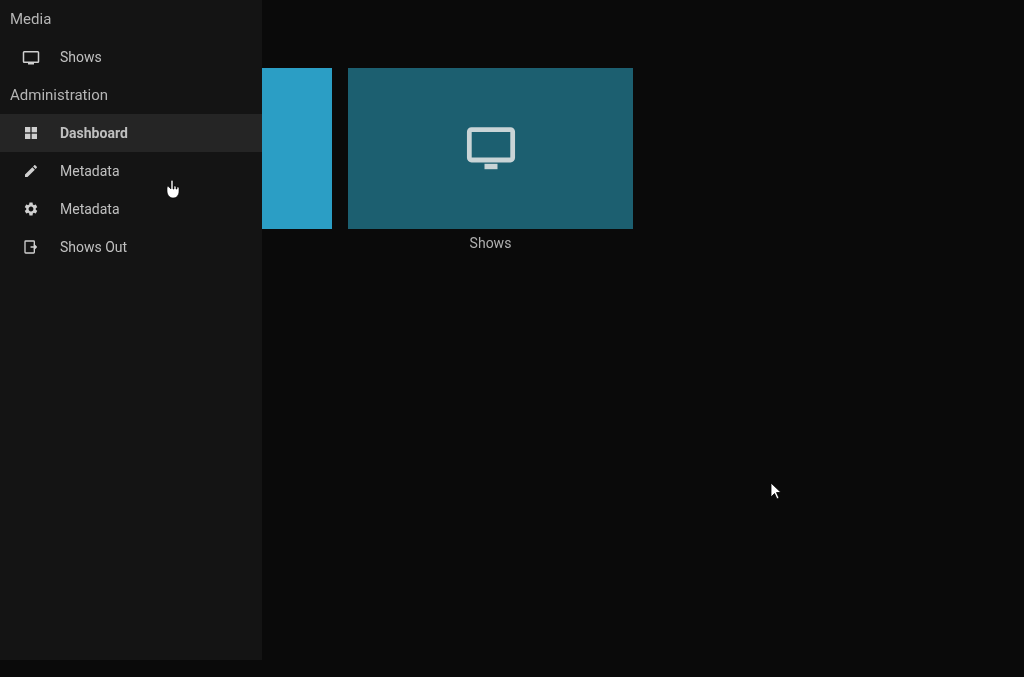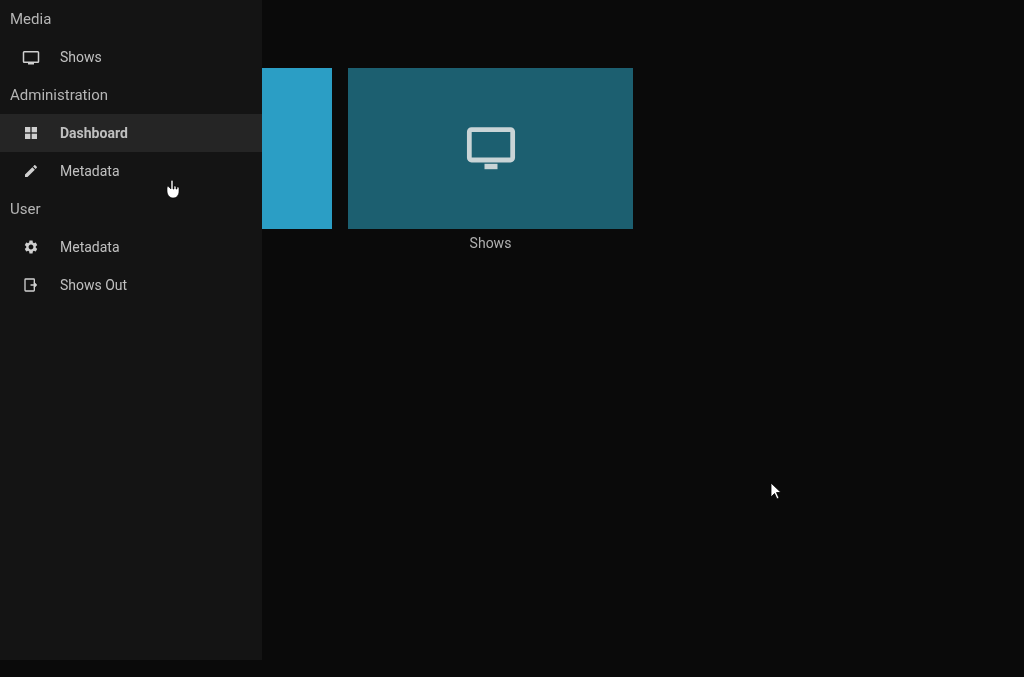--- a/index.html
+++ b/index.html
@@ -141,21 +141,20 @@
 
   <div class="nav-item">
     <span class="nav-icon">
       <svg width="16" height="16" viewBox="0 0 24 24" fill="#d0d0d0">
         <path d="M3 17.25V21h3.75L17.81 9.94l-3.75-3.75L3 17.25zM20.71 7.04c.39-.39.39-1.02 0-1.41l-2.34-2.34c-.39-.39-1.02-.39-1.41 0l-1.83 1.83 3.75 3.75 1.83-1.83z"></path>
       </svg>
     </span>
     <span>Metadata</span>
   </div>
 
-  <div class="section-header">User</div>
 
   <div class="nav-item">
     <span class="nav-icon">
       <svg width="16" height="16" viewBox="0 0 24 24" fill="#d0d0d0">
         <path d="M19.14,12.94c0.04-0.3,0.06-0.61,0.06-0.94c0-0.32-0.02-0.64-0.07-0.94l2.03-1.58c0.18-0.14,0.23-0.41,0.12-0.61 l-1.92-3.32c-0.12-0.22-0.37-0.29-0.59-0.22l-2.39,0.96c-0.5-0.38-1.03-0.7-1.62-0.94L14.4,2.81c-0.04-0.24-0.24-0.41-0.48-0.41 h-3.84c-0.24,0-0.43,0.17-0.47,0.41L9.25,5.35C8.66,5.59,8.12,5.92,7.63,6.29L5.24,5.33c-0.22-0.08-0.47,0-0.59,0.22L2.74,8.87 C2.62,9.08,2.66,9.34,2.86,9.48l2.03,1.58C4.84,11.36,4.8,11.69,4.8,12s0.02,0.64,0.07,0.94l-2.03,1.58 c-0.18,0.14-0.23,0.41-0.12,0.61l1.92,3.32c0.12,0.22,0.37,0.29,0.59,0.22l2.39-0.96c0.5,0.38,1.03,0.7,1.62,0.94l0.36,2.54 c0.05,0.24,0.24,0.41,0.48,0.41h3.84c0.24,0,0.44-0.17,0.47-0.41l0.36-2.54c0.59-0.24,1.13-0.56,1.62-0.94l2.39,0.96 c0.22,0.08,0.47,0,0.59-0.22l1.92-3.32c0.12-0.22,0.07-0.47-0.12-0.61L19.14,12.94z M12,15.6c-1.98,0-3.6-1.62-3.6-3.6 s1.62-3.6,3.6-3.6s3.6,1.62,3.6,3.6S13.98,15.6,12,15.6z"></path>
       </svg>
     </span>
     <span>Metadata</span>
   </div>
 

